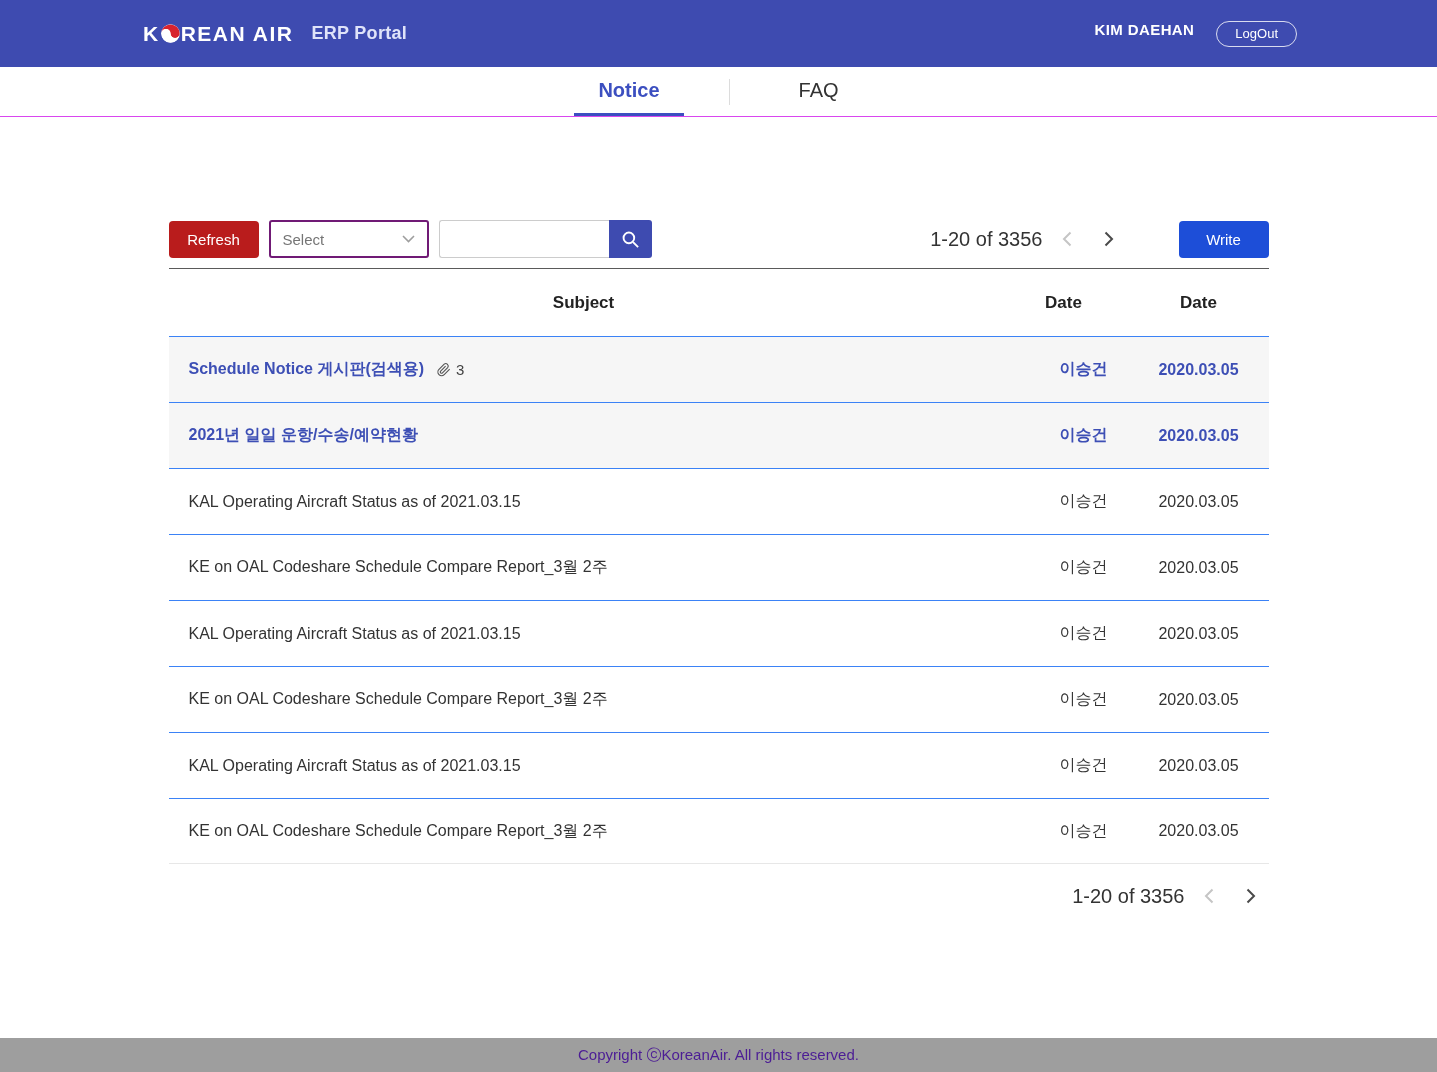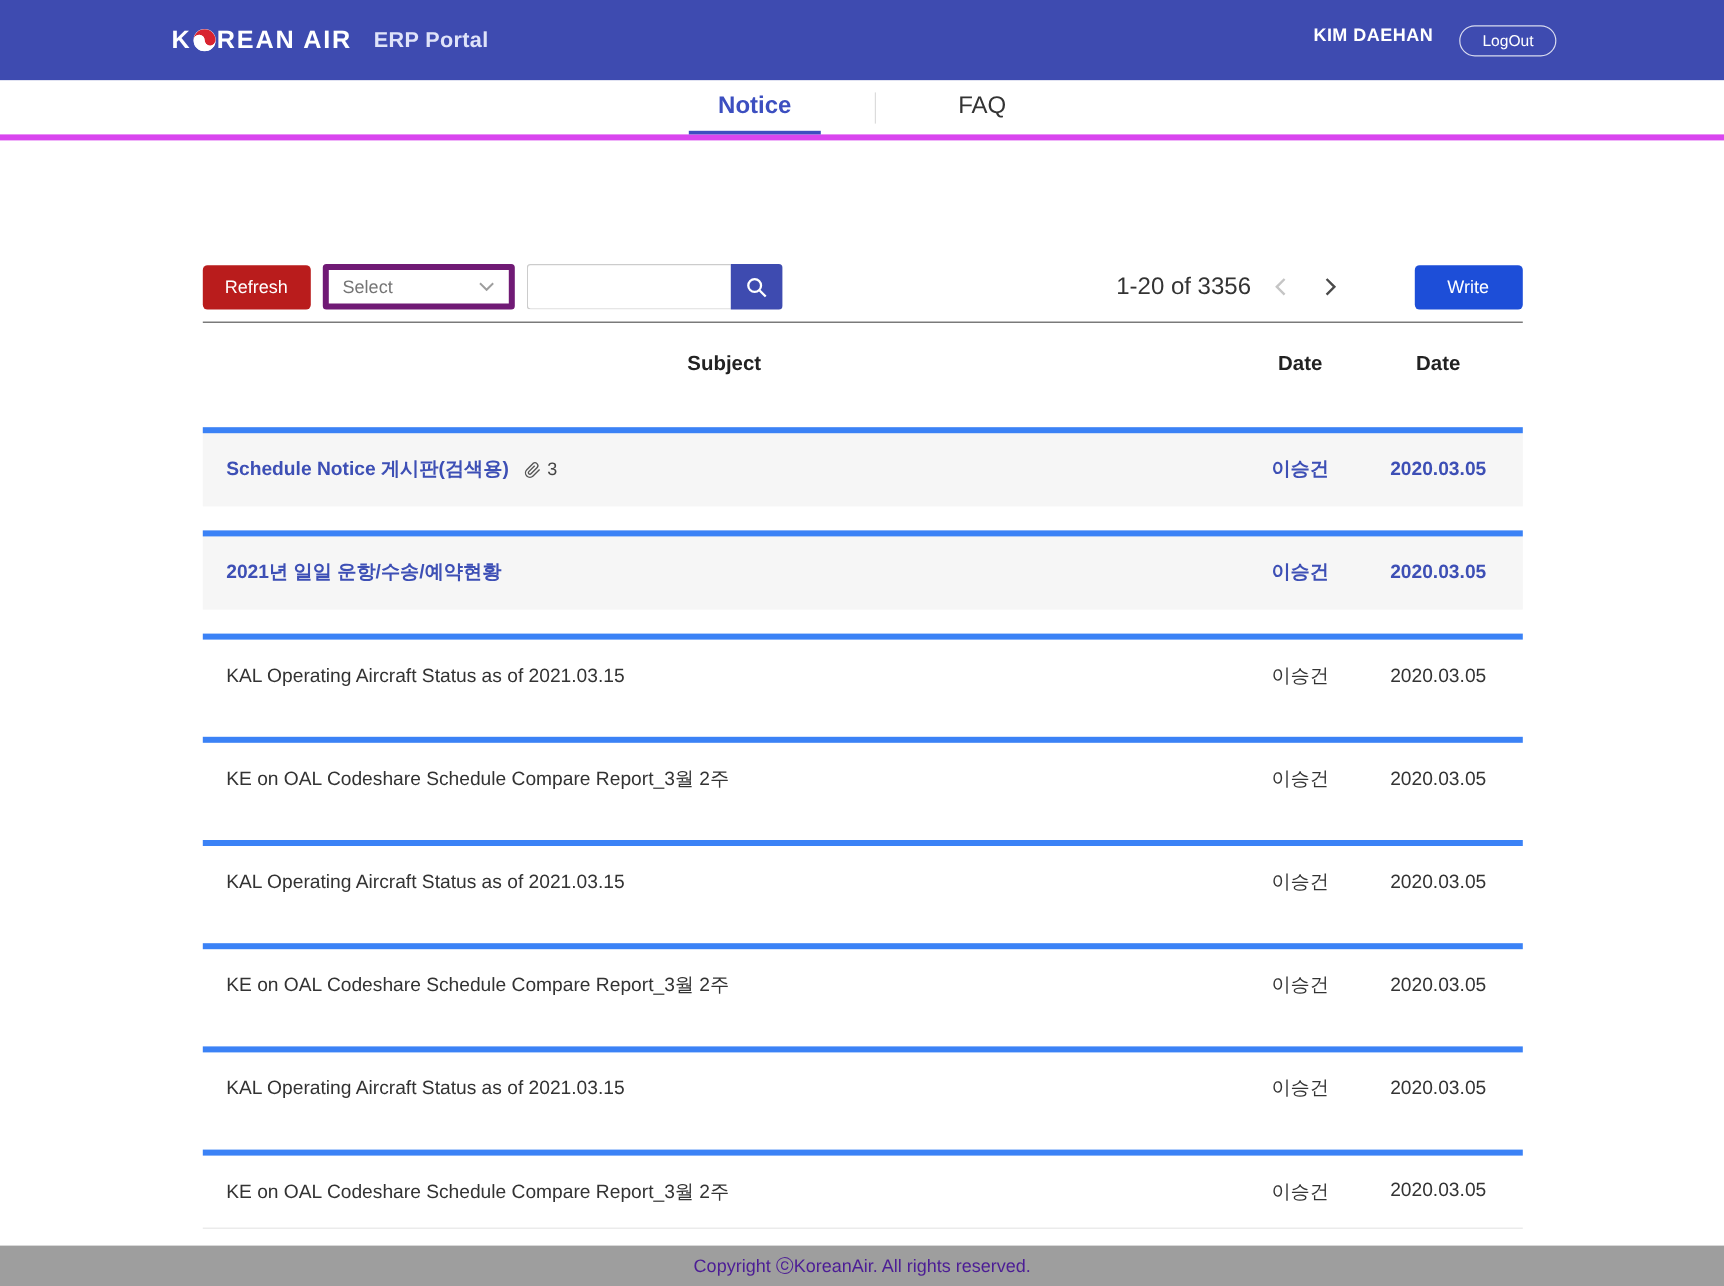--- a/index.html
+++ b/index.html
@@ -52,21 +52,21 @@
     font-family: inherit;
     cursor: pointer;
   }
 
   
   .tabbar {
     height: 50px;
     display: flex;
     justify-content: center;
     align-items: stretch;
-    border-bottom: 5px solid #d946ef;
+    border-bottom: 1px solid #d946ef;
     background: #fff;
   }
   .tab {
     display: flex;
     align-items: center;
     padding: 0 24px;
     font-size: 20px;
     color: #333;
     cursor: pointer;
     border-bottom: 3px solid transparent;
@@ -94,21 +94,21 @@
     border: none;
     border-radius: 4px;
     cursor: pointer;
     height: 37px;
   }
   .refresh-btn { width: 90px; background: #b91c1c; color: #fff; }
   .select-box {
     margin-left: 10px;
     width: 160px;
     height: 38px;
-    border: 5px solid #701a75;
+    border: 2px solid #701a75;
     border-radius: 3px;
     background: #fff;
     display: flex;
     align-items: center;
     justify-content: space-between;
     padding: 0 12px;
     color: #757575;
     font-size: 15px;
     cursor: pointer;
   }
@@ -153,30 +153,30 @@
 
   
   .board { margin-top: 10px; border-top: 1px solid #5a5a5a; }
   .thead {
     display: flex;
     align-items: center;
     height: 67px;
     font-size: 17px;
     font-weight: 700;
     color: #222;
+    gap: 20px;
   }
   .trow {
     display: flex;
     align-items: center;
     height: 66px;
-    border-top: 5px solid #3b82f6;
+    border-top: 1px solid #3b82f6;
     font-size: 16px;
     color: #333;
     cursor: pointer;
-    margin-top: 20px;
   }
   .trow:last-of-type { border-bottom: 1px solid #e7e7e7; }
   .trow.highlight { background: #f6f6f6; }
   .trow.highlight .cell-subject,
   .trow.highlight .cell-name,
   .trow.highlight .cell-date { color: #3d4fb5; font-weight: 700; }
   .col-subject, .cell-subject { flex: 1; padding: 0 0 0 20px; display: flex; align-items: center; }
   .thead .col-subject { justify-content: center; padding-left: 0; }
   .col-name, .cell-name { width: 90px; text-align: center; flex-shrink: 0; }
   .col-date, .cell-date { width: 140px; text-align: center; flex-shrink: 0; }

